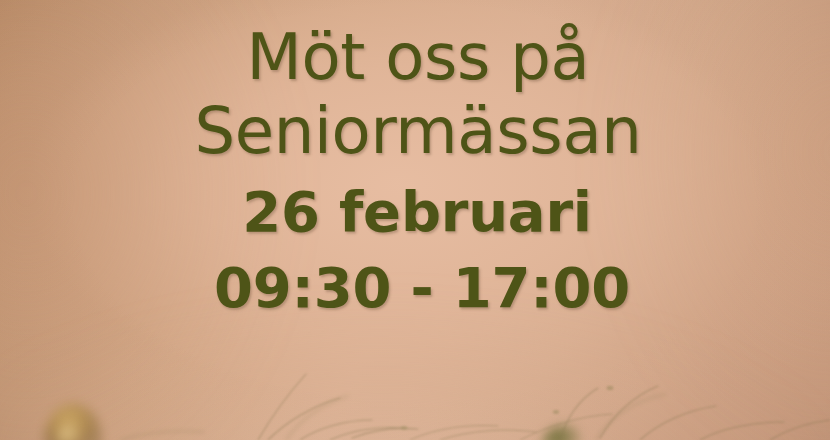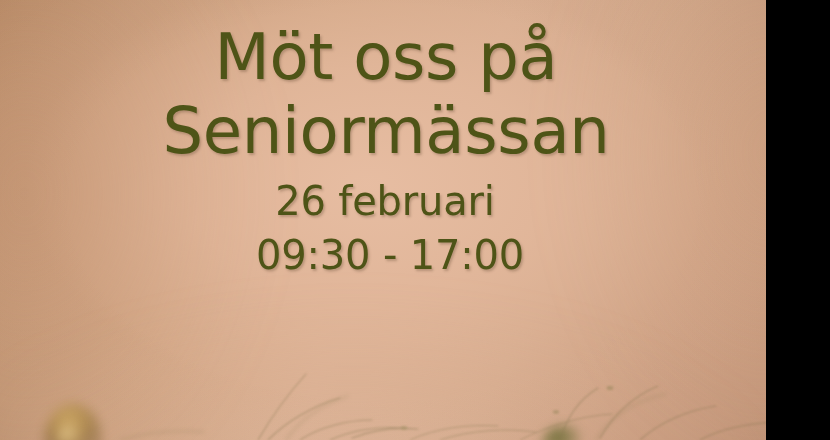--- a/index.html
+++ b/index.html
@@ -3,21 +3,21 @@
 <meta charset="utf-8">
 <title>Seniormassan Promo</title>
 <style>
   html, body {
     margin: 0;
     padding: 0;
     background: #000;
   }
   #stage {
     position: relative;
-    width: 766px;
+    width: 830px;
     height: 440px;
     overflow: hidden;
     font-family: "DejaVu Sans", "Liberation Sans", sans-serif;
     background: #fdba74;
   }
 
   
   .bg-base {
     position: absolute;
     inset: 0;
@@ -165,22 +165,22 @@
     user-select: none;
   }
   .line-light {
     font-weight: 400;
     font-size: 64px;
     line-height: 1.22;
     letter-spacing: -0.3px;
     white-space: nowrap;
   }
   .line-bold {
-    font-weight: 400;
-    font-size: 40px;
+    font-weight: 700;
+    font-size: 56px;
     line-height: 1.33;
     letter-spacing: -0.2px;
     white-space: nowrap;
   }
   .lead-line1 { padding-left: 6px; }
   .lead-line2 { padding-left: 6px; margin-top: -4px; }
   .date-line  { margin-top: 5px; padding-left: 4px; }
   .time-line  { margin-top: 1px; padding-left: 14px; }
 </style>
 </head>

